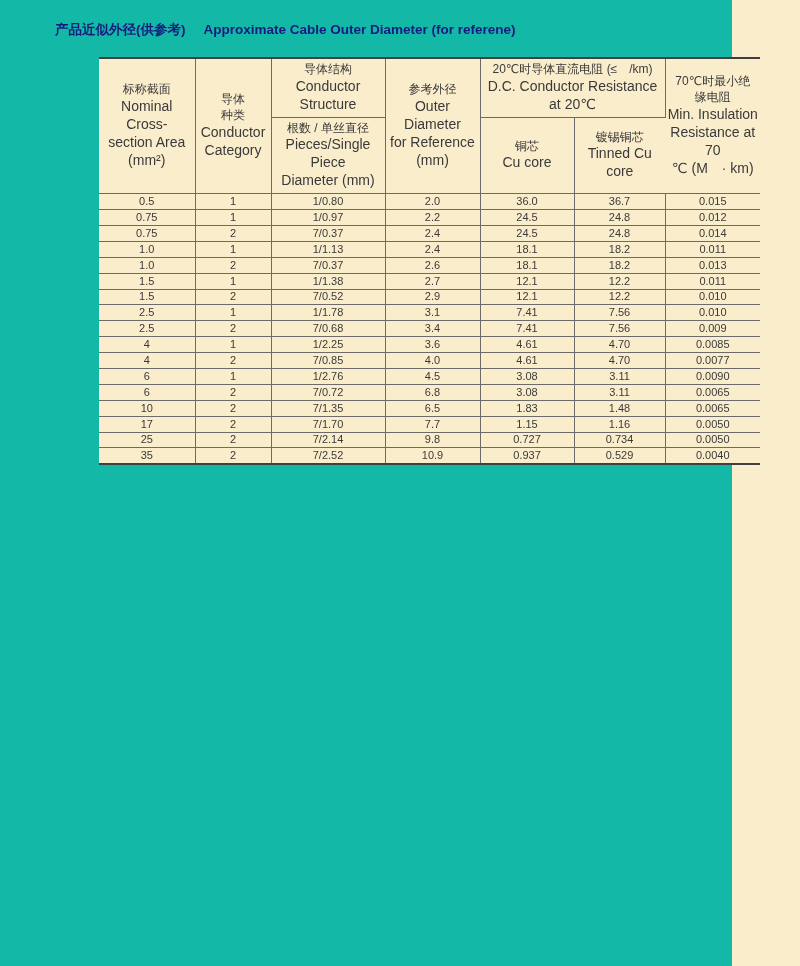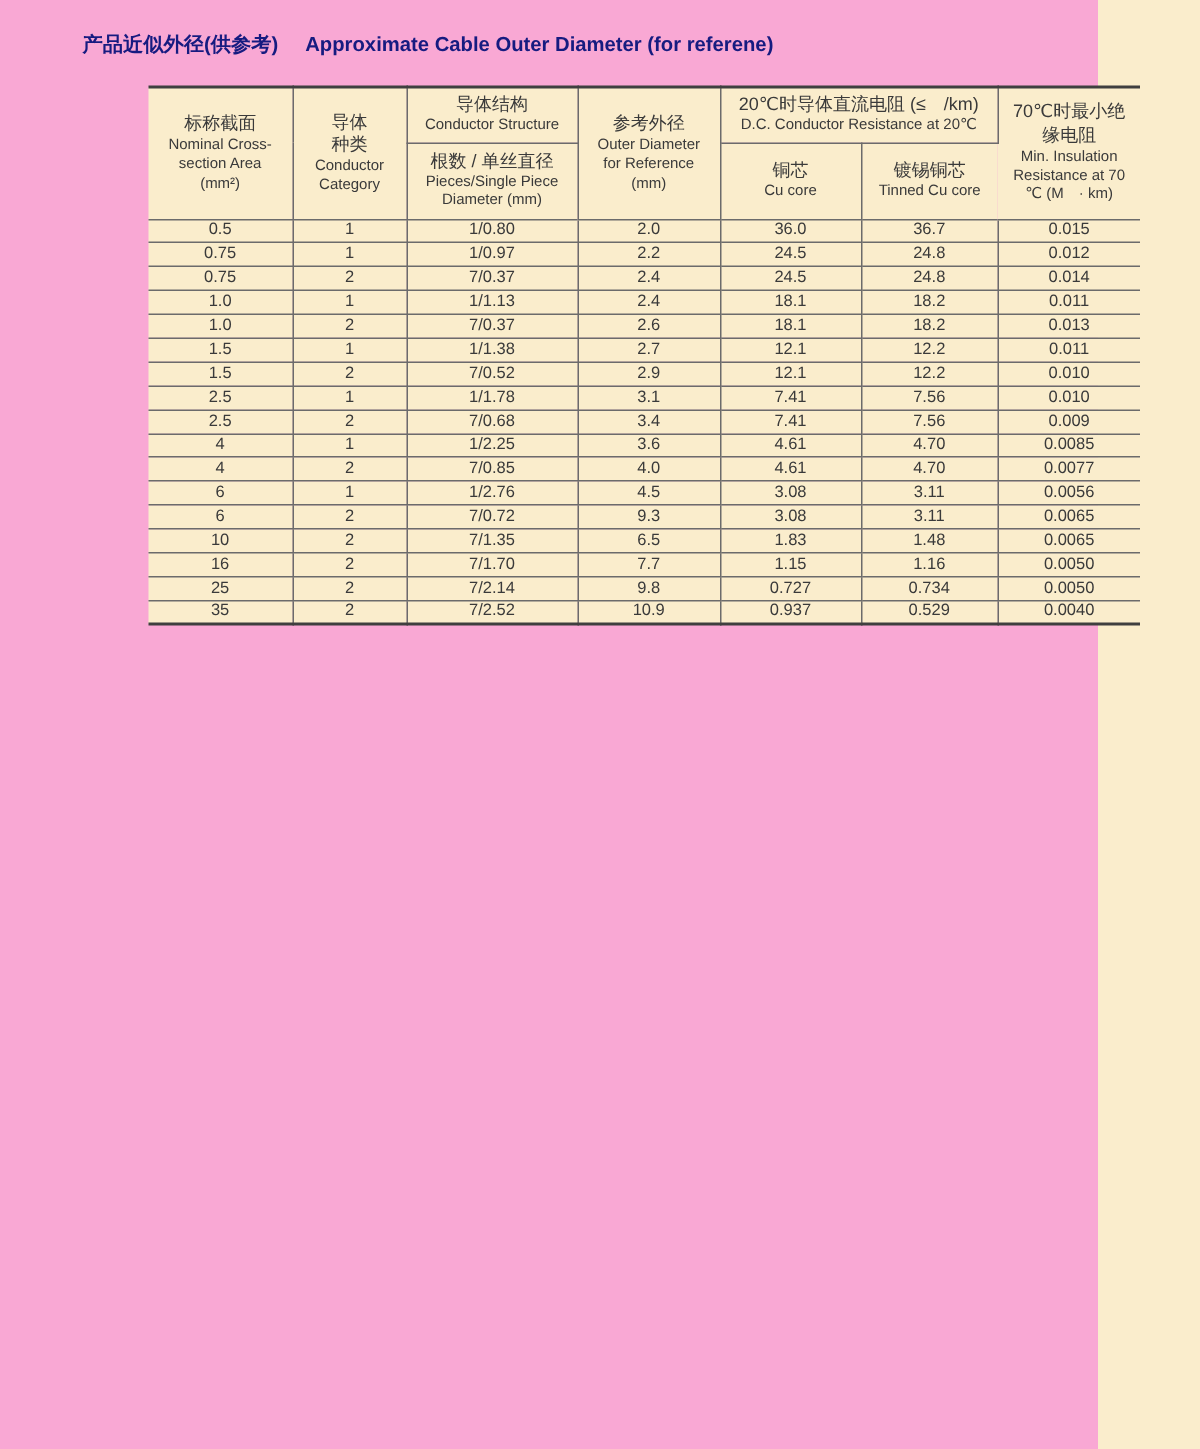--- a/index.html
+++ b/index.html
@@ -8,21 +8,21 @@
     height: 966px;
     background: #FAEDCC;
     font-family: "Liberation Sans", "DejaVu Sans", sans-serif;
     color: #3A3A3A;
     overflow: hidden;
   }
   .page {
     position: relative;
     width: 732px;
     height: 966px;
-    background: #f9a8d4;
+    background: #14b8a6;
   }
   .page-title {
     position: absolute;
     left: 55px;
     top: 21px;
     display: flex;
     align-items: baseline;
     gap: 18px;
     font-weight: bold;
     font-size: 13.5px;
@@ -65,21 +65,21 @@
   .spec-table thead { border-bottom: 1.5px solid #4A4A4A; }
   .zh-line {
     display: block;
     font-size: 12px;
     line-height: 1.32;
     white-space: pre-line;
     color: #3A3A3A;
   }
   .en-line {
     display: block;
-    font-size: 10px;
+    font-size: 14px;
     line-height: 1.28;
     white-space: pre-line;
     color: #3A3A3A;
   }
   .spec-table tbody td {
     height: 15.9px;
     font-size: 11px;
     line-height: 1;
     padding: 1px 2px;
   }
@@ -256,42 +256,42 @@
           <td>4.70</td>
           <td>0.0077</td>
         </tr>
         <tr>
           <td>6</td>
           <td>1</td>
           <td>1/2.76</td>
           <td>4.5</td>
           <td>3.08</td>
           <td>3.11</td>
-          <td>0.0056</td>
+          <td>0.0090</td>
         </tr>
         <tr>
           <td>6</td>
           <td>2</td>
           <td>7/0.72</td>
-          <td>9.3</td>
+          <td>6.8</td>
           <td>3.08</td>
           <td>3.11</td>
           <td>0.0065</td>
         </tr>
         <tr>
           <td>10</td>
           <td>2</td>
           <td>7/1.35</td>
           <td>6.5</td>
           <td>1.83</td>
           <td>1.48</td>
           <td>0.0065</td>
         </tr>
         <tr>
-          <td>16</td>
+          <td>17</td>
           <td>2</td>
           <td>7/1.70</td>
           <td>7.7</td>
           <td>1.15</td>
           <td>1.16</td>
           <td>0.0050</td>
         </tr>
         <tr>
           <td>25</td>
           <td>2</td>

